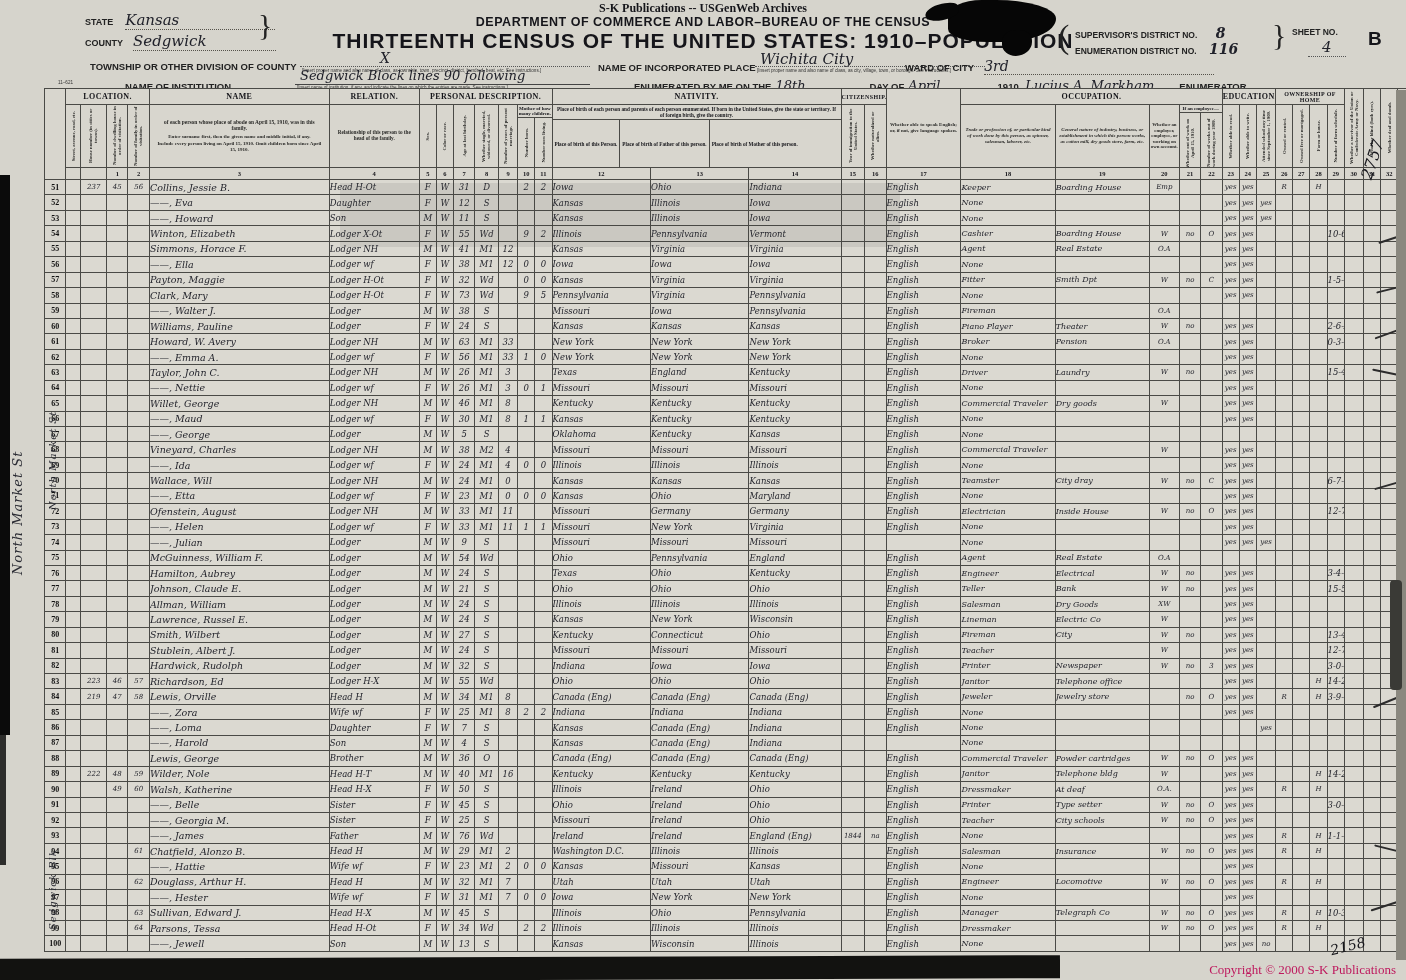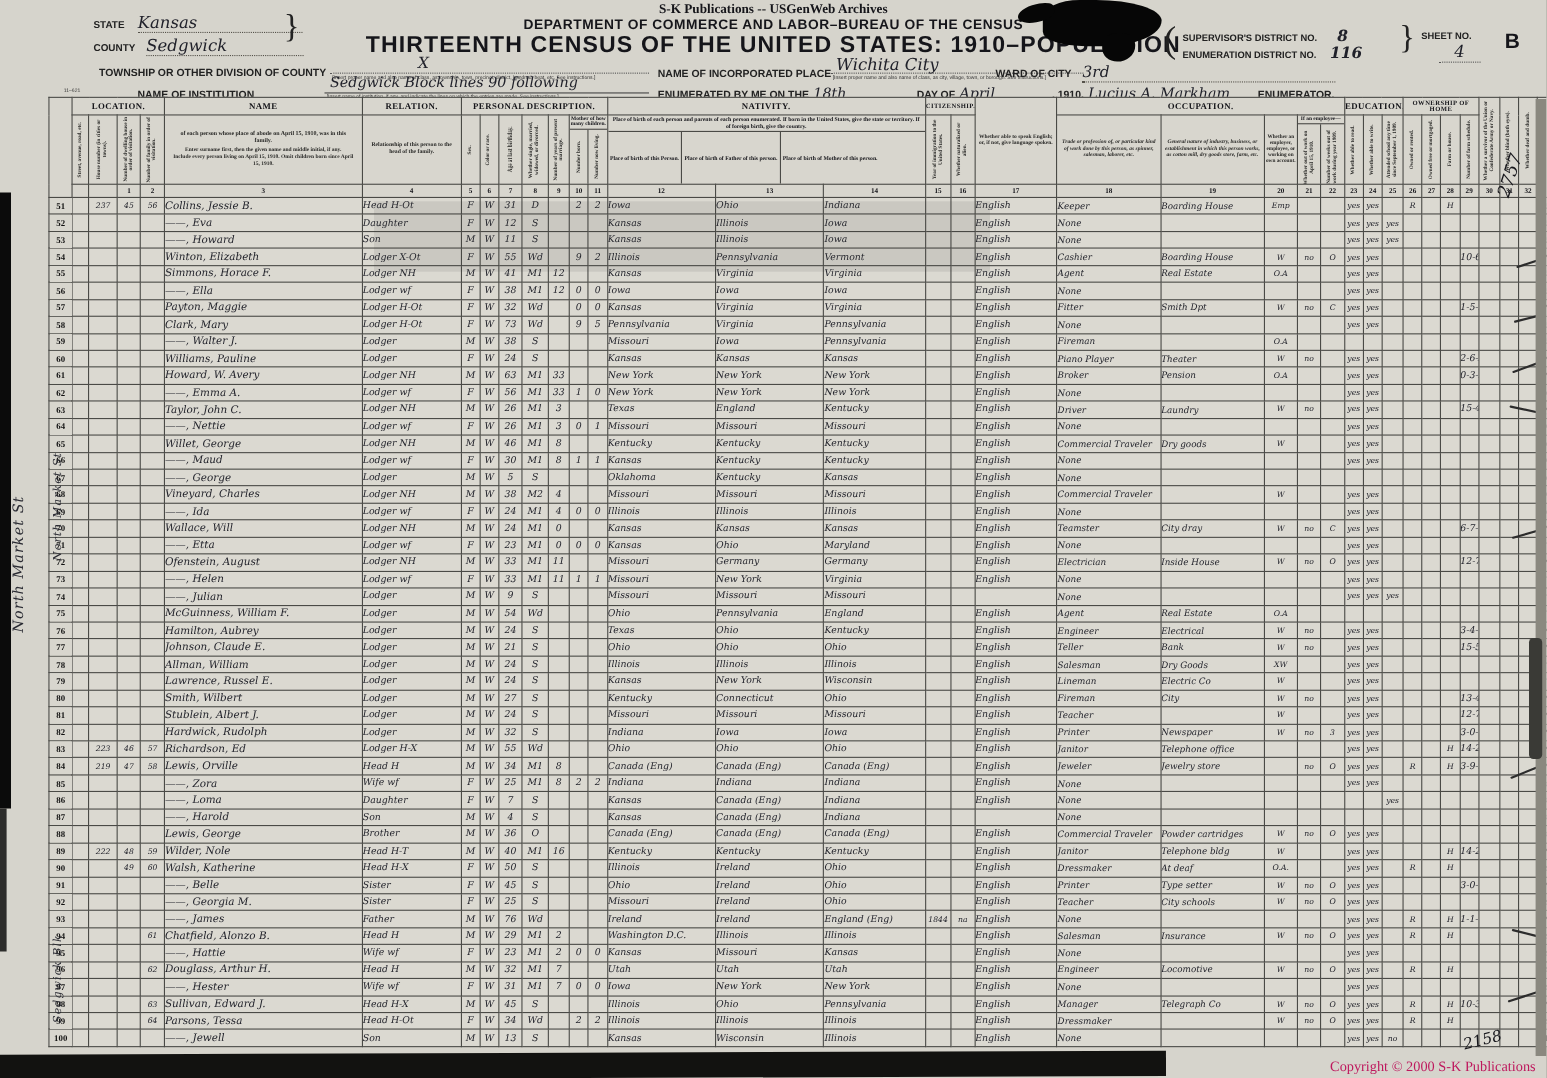--- a/index.html
+++ b/index.html
@@ -97,21 +97,21 @@
   <div class="abs hw" style="left:760px;top:50px;font-size:15px;">Wichita City</div>
   <div class="abs" style="left:755px;top:66px;width:230px;border-bottom:1px dotted #555;"></div>
   <div class="abs caption" style="left:757px;top:68px;width:230px;">[Insert proper name and also name of class, as city, village, town, or borough.  See instructions.]</div>
 
   <div class="abs" style="left:905px;top:57px;">
     <span class="lbl" style="font-size:9.5px;">WARD OF CITY</span>
     <span class="hw dotline" style="font-size:14px;width:230px;margin-left:6px;">3rd</span>
   </div>
 
   <div class="abs" style="left:598px;top:76px;white-space:nowrap;">
-    <span class="lbl" style="font-size:9.5px;">ENUMERATED BY ME ON THE</span>
+    <span class="lbl" style="font-size:9.5px;margin-left:36px;">ENUMERATED BY ME ON THE</span>
     <span class="hw dotline" style="font-size:13px;width:90px;">18th</span>
     <span class="lbl" style="font-size:9.5px;">DAY OF</span>
     <span class="hw dotline" style="font-size:13px;width:80px;">April</span>
     <span class="lbl" style="font-size:9.5px;">, 1910.</span>
     <span class="hw dotline" style="font-size:13px;width:150px;">Lucius A. Markham</span>
     <span class="lbl" style="font-size:9.5px;margin-top:36px;">ENUMERATOR.</span>
   </div>
 
   <div class="abs brace" style="left:1058px;top:18px;font-size:34px;">(</div>
   <div class="abs supline" style="left:1075px;top:25px;">

